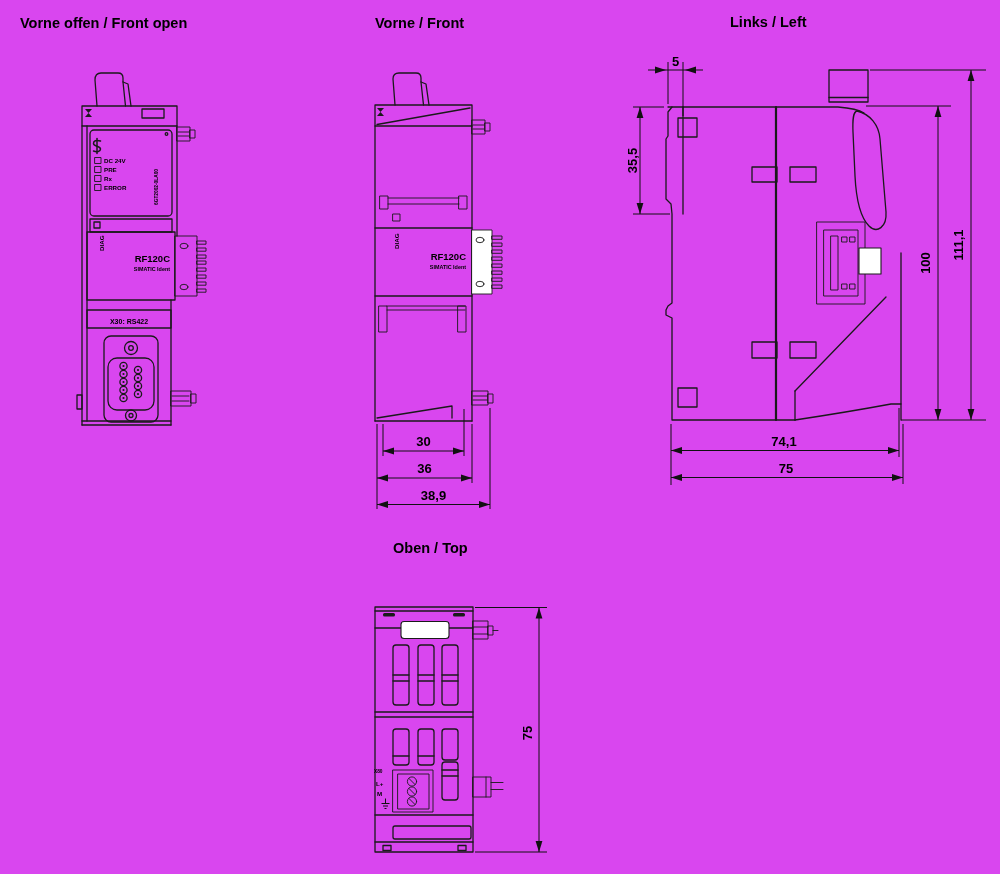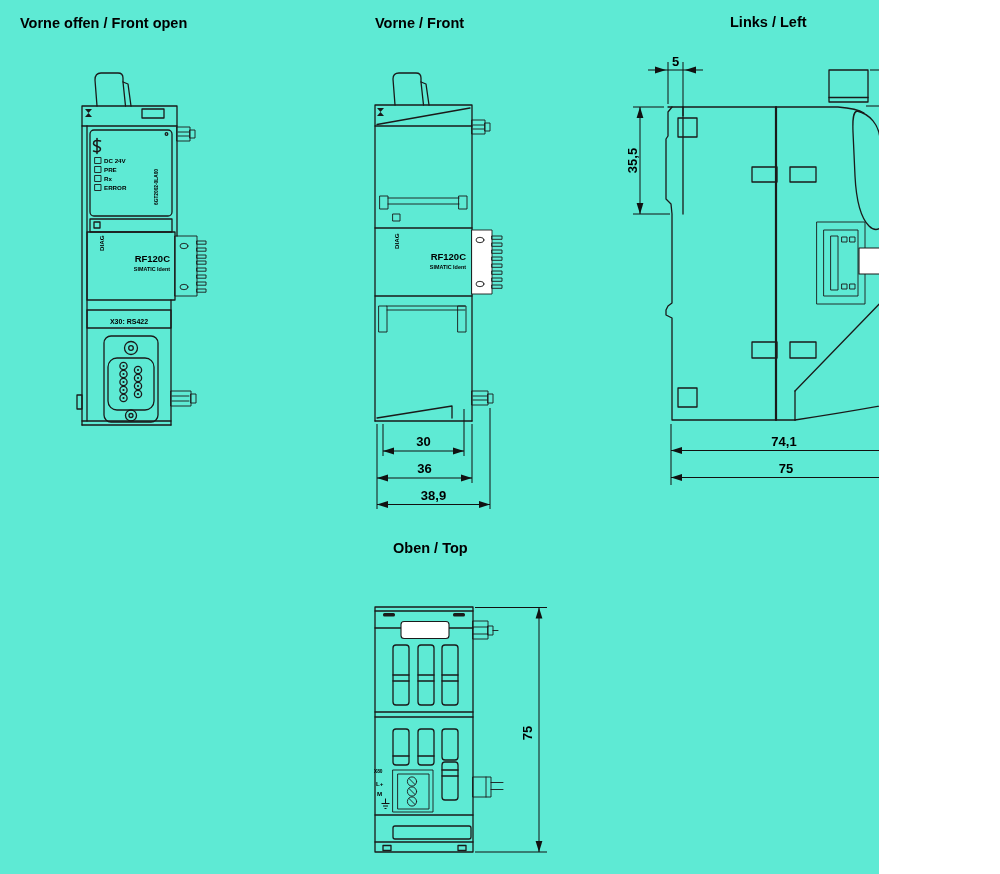--- a/index.html
+++ b/index.html
@@ -1,16 +1,16 @@
 <!DOCTYPE html>
 <html><head>
 <meta charset="utf-8">
 <style>
   html,body { margin:0; padding:0; background:#ffffff; }
-  .canvas { position:relative; width:879px; height:874px; background:#5eead4; overflow:hidden;
+  .canvas { position:relative; width:1000px; height:874px; background:#d946ef; overflow:hidden;
             font-family:"Liberation Sans", sans-serif; }
   svg text { fill:#000; }
   .vtitle { font:700 14.5px "Liberation Sans", sans-serif; }
   .dimtx  { font:700 13px "Liberation Sans", sans-serif; }
   .lbl9   { font:700 9.5px "Liberation Sans", sans-serif; }
   .lbl7   { font:700 7px  "Liberation Sans", sans-serif; }
   .lbl6   { font:700 6.2px "Liberation Sans", sans-serif; }
   .lbl55  { font:700 5.4px "Liberation Sans", sans-serif; }
   .lbl45  { font:700 4.8px "Liberation Sans", sans-serif; }
   .ln   { fill:none; stroke:#1a1a1a; stroke-width:1.3; stroke-linejoin:round; stroke-linecap:round; }

